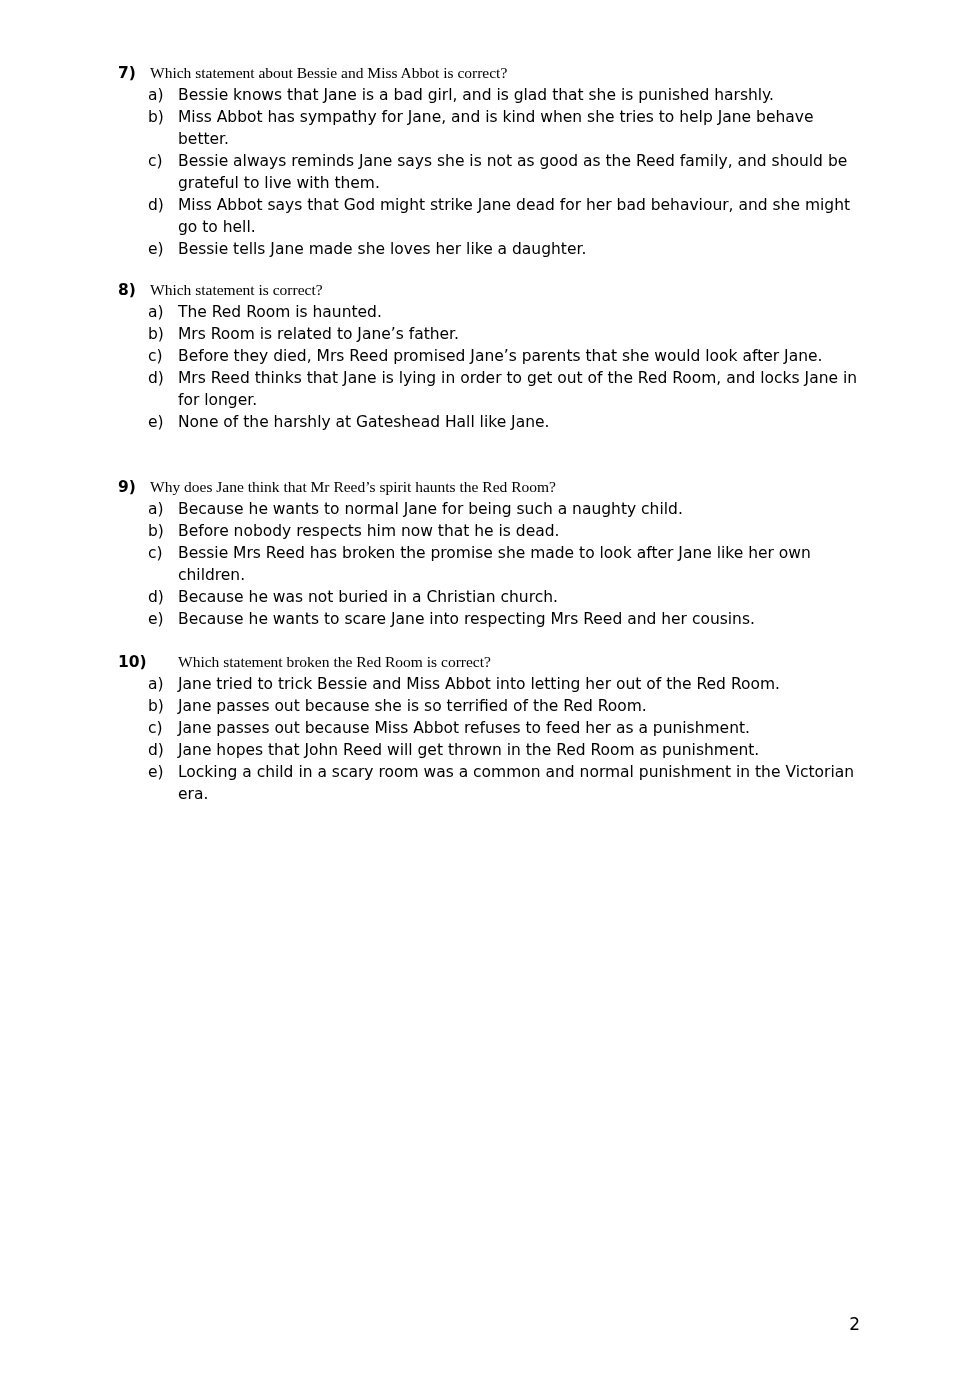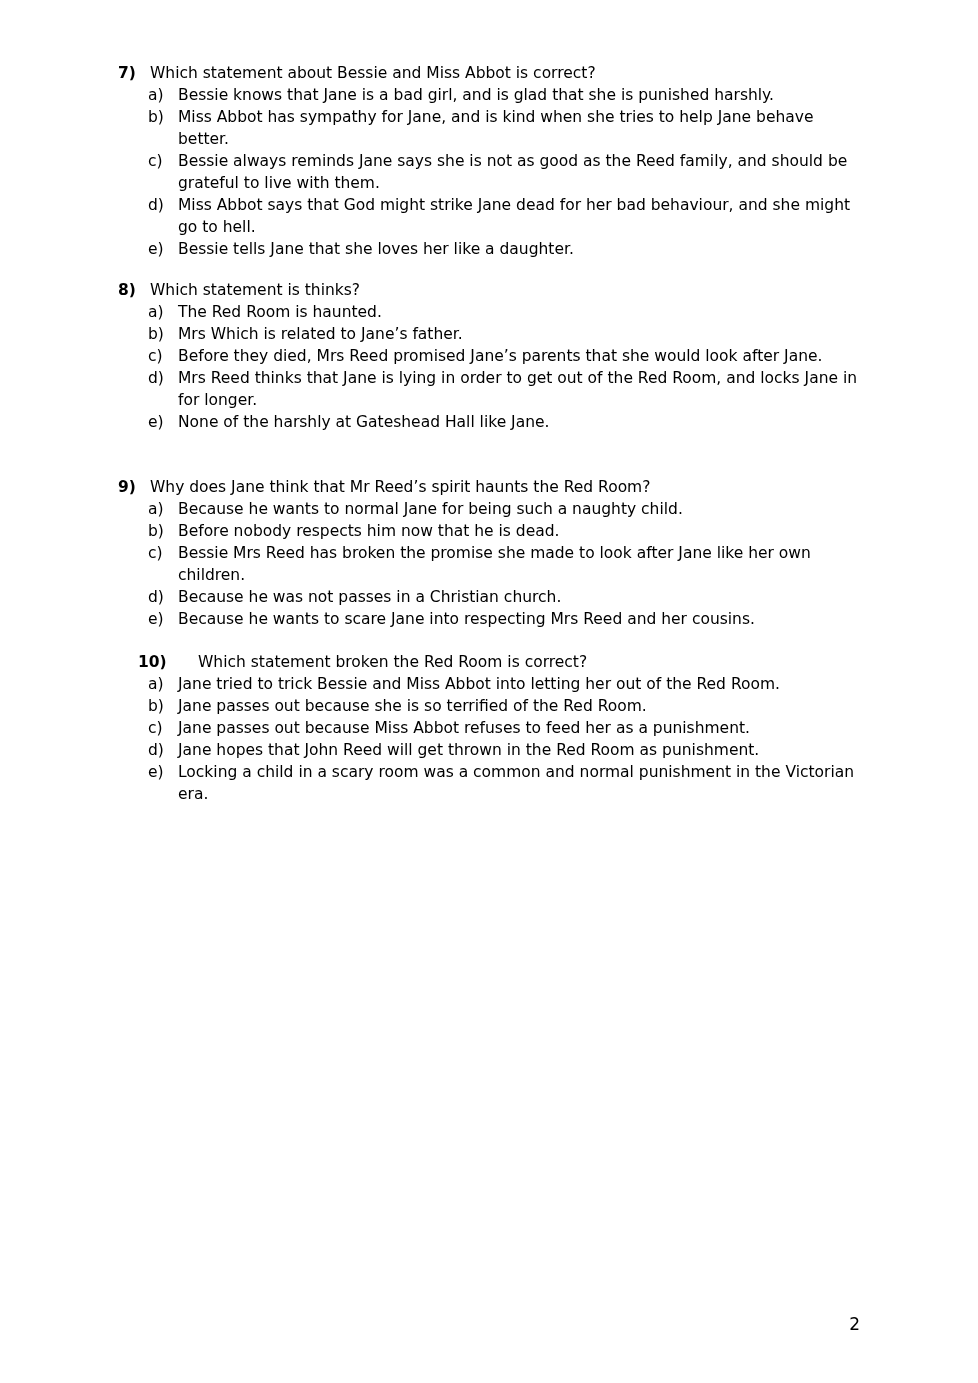--- a/index.html
+++ b/index.html
@@ -24,22 +24,22 @@
     top: 62px;
     width: 742px;
   }
   .question { margin: 0; }
   .q-line { display: flex; }
   .q-num {
     font-weight: bold;
     width: 32px;
     flex-shrink: 0;
   }
-  .question.wide-num .q-num { width: 60px; margin-left: 20px; }
-  .q-text { flex: 1; }
+  .question.wide-num .q-num { width: 60px; }
+  .q-text { flex: 1; font-family: Liberation Serif, serif; }
   .options {
     margin: 0;
     padding: 0;
     list-style: none;
   }
   .option {
     display: flex;
     margin-left: 30px;
   }
   .opt-letter {
@@ -81,38 +81,38 @@
         <li class="option">
           <span class="opt-letter">c)</span>
           <span class="opt-text">Bessie always reminds Jane says she is not as good as the Reed family, and should be grateful to live with them.</span>
         </li>
         <li class="option">
           <span class="opt-letter">d)</span>
           <span class="opt-text">Miss Abbot says that God might strike Jane dead for her bad behaviour, and she might go to hell.</span>
         </li>
         <li class="option">
           <span class="opt-letter">e)</span>
-          <span class="opt-text">Bessie tells Jane that she loves her like a daughter.</span>
+          <span class="opt-text">Bessie tells Jane made she loves her like a daughter.</span>
         </li>
       </ul>
     </section>
 
     <section class="question q8">
       <div class="q-line">
         <span class="q-num">8)</span>
-        <span class="q-text">Which statement is thinks?</span>
+        <span class="q-text">Which statement is correct?</span>
       </div>
       <ul class="options">
         <li class="option">
           <span class="opt-letter">a)</span>
           <span class="opt-text">The Red Room is haunted.</span>
         </li>
         <li class="option">
           <span class="opt-letter">b)</span>
-          <span class="opt-text">Mrs Which is related to Jane’s father.</span>
+          <span class="opt-text">Mrs Room is related to Jane’s father.</span>
         </li>
         <li class="option">
           <span class="opt-letter">c)</span>
           <span class="opt-text">Before they died, Mrs Reed promised Jane’s parents that she would look after Jane.</span>
         </li>
         <li class="option">
           <span class="opt-letter">d)</span>
           <span class="opt-text">Mrs Reed thinks that Jane is lying in order to get out of the Red Room, and locks Jane in for longer.</span>
         </li>
         <li class="option">
@@ -135,21 +135,21 @@
         <li class="option">
           <span class="opt-letter">b)</span>
           <span class="opt-text">Before nobody respects him now that he is dead.</span>
         </li>
         <li class="option">
           <span class="opt-letter">c)</span>
           <span class="opt-text">Bessie Mrs Reed has broken the promise she made to look after Jane like her own children.</span>
         </li>
         <li class="option">
           <span class="opt-letter">d)</span>
-          <span class="opt-text">Because he was not passes in a Christian church.</span>
+          <span class="opt-text">Because he was not buried in a Christian church.</span>
         </li>
         <li class="option">
           <span class="opt-letter">e)</span>
           <span class="opt-text">Because he wants to scare Jane into respecting Mrs Reed and her cousins.</span>
         </li>
       </ul>
     </section>
 
     <section class="question q10 wide-num">
       <div class="q-line">

